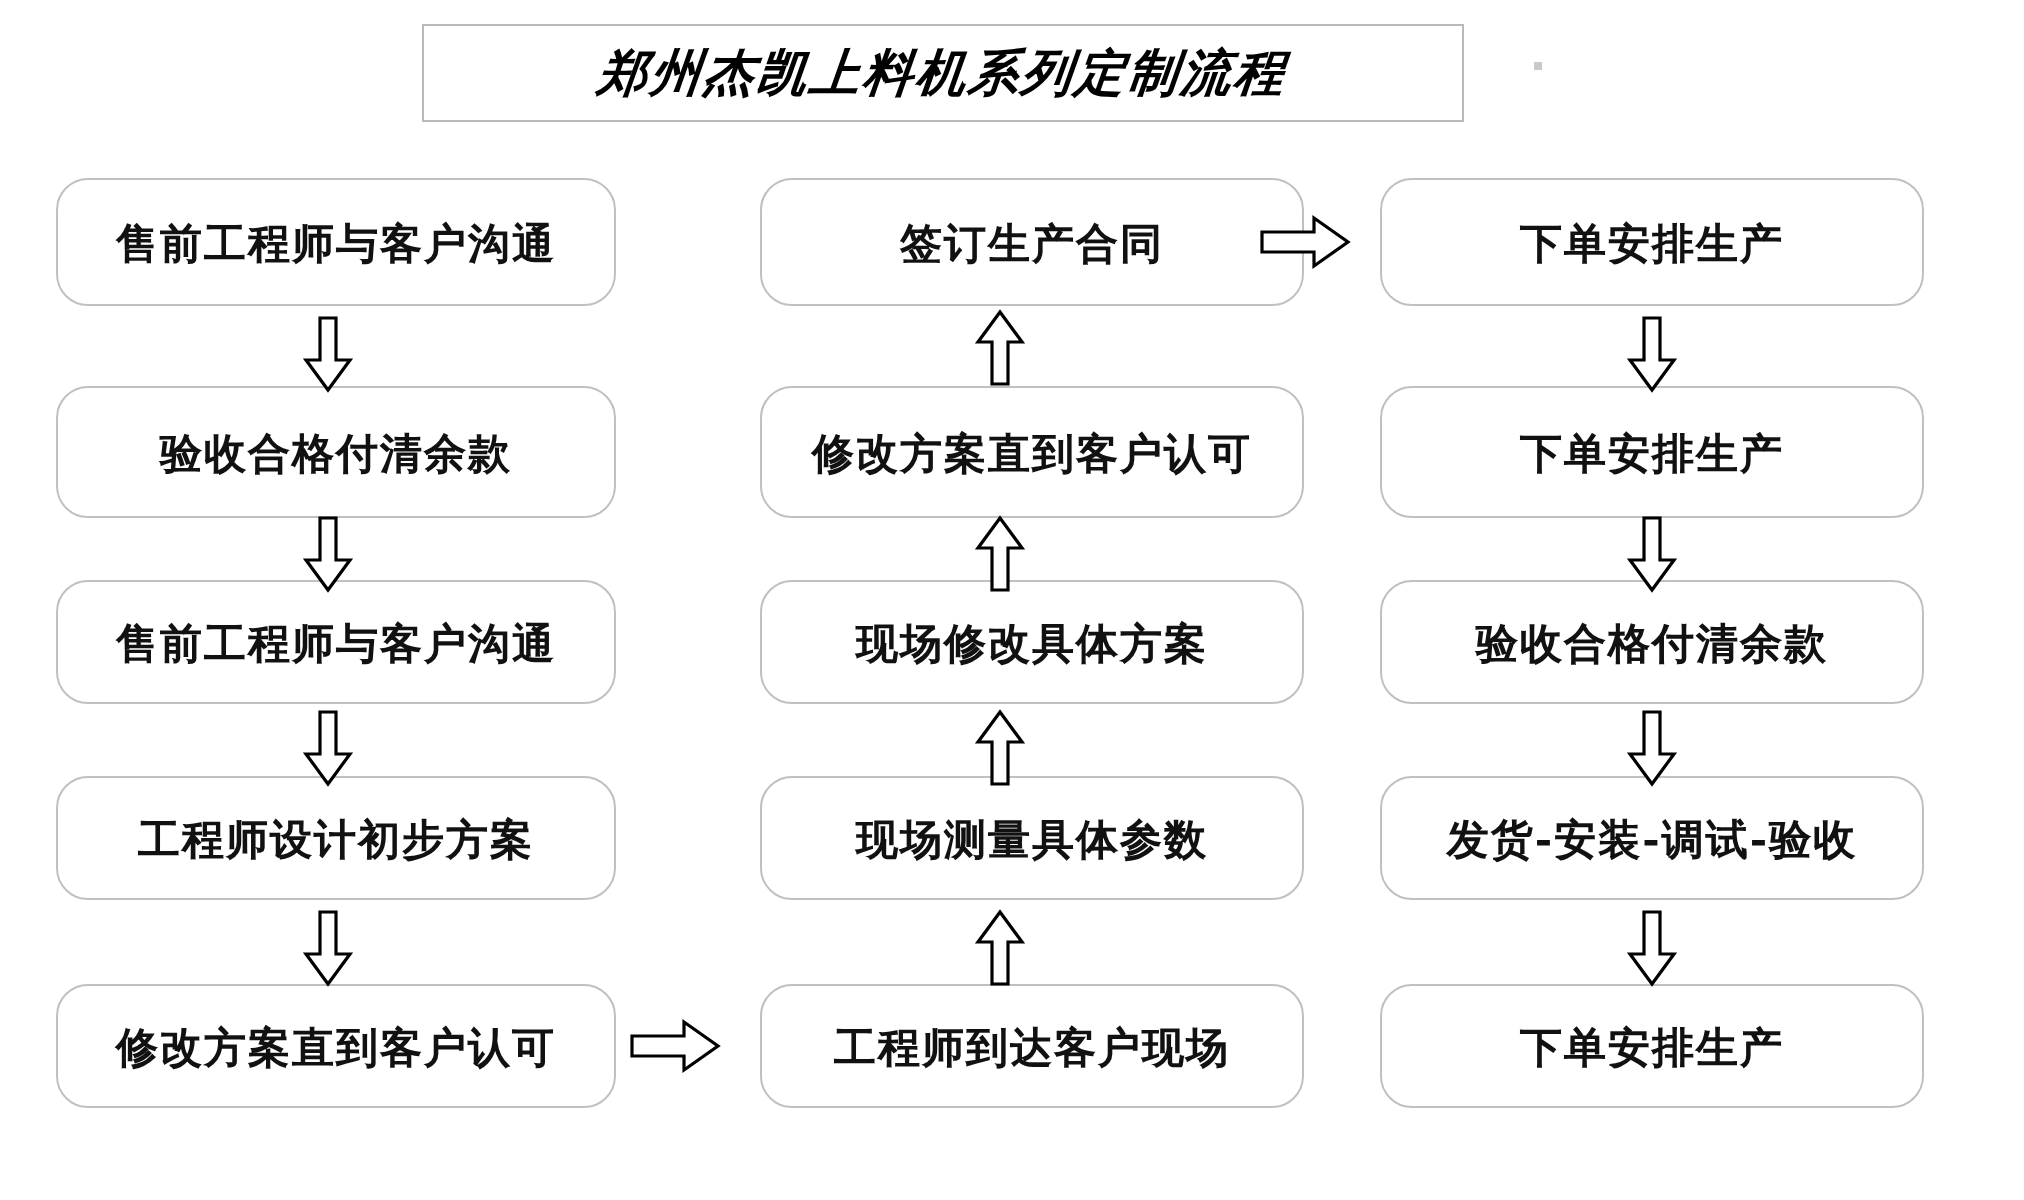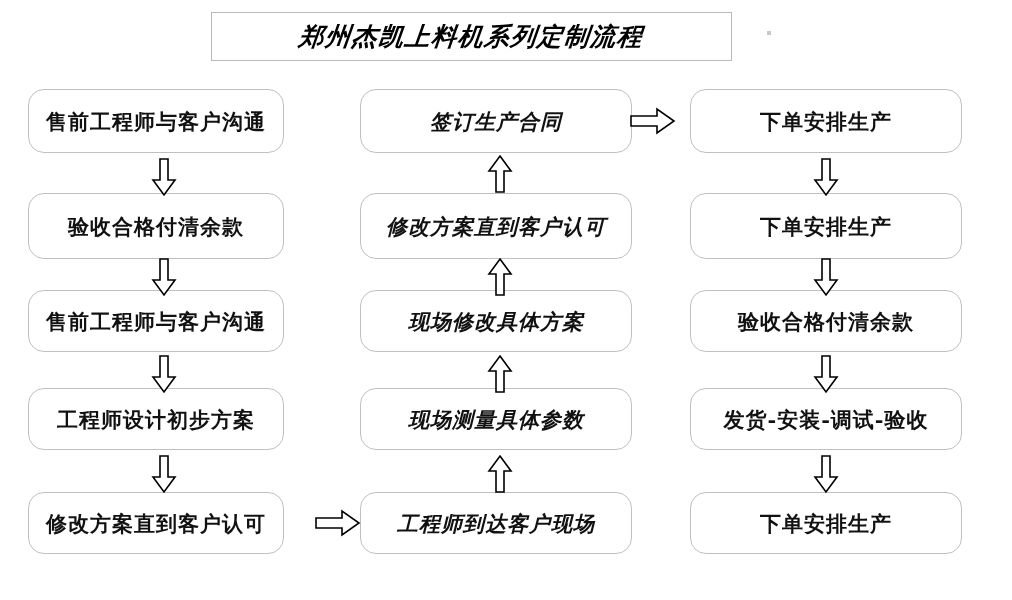--- a/index.html
+++ b/index.html
@@ -63,22 +63,22 @@
     font-family: "DejaVu Serif", "Liberation Serif", serif;
     font-size: 21px;
     font-weight: bold;
     color: #111111;
     letter-spacing: 1px;
     white-space: nowrap;
     line-height: 1;
   }
 
   
-  .col-a { left: 28px;  width: 256px; }
-  .col-b { left: 360px; width: 272px; font-style: italic; }
+  .col-a { left: 28px;  width: 280px; }
+  .col-b { left: 380px; width: 272px; }
   .col-c { left: 690px; width: 272px; text-align: center; }
 
   .row-1 { top: 89px;  height: 64px; }
   .row-2 { top: 193px; height: 66px; }
   .row-3 { top: 290px; height: 62px; }
   .row-4 { top: 388px; height: 62px; }
   .row-5 { top: 492px; height: 62px; }
 
   
   .arrow {

